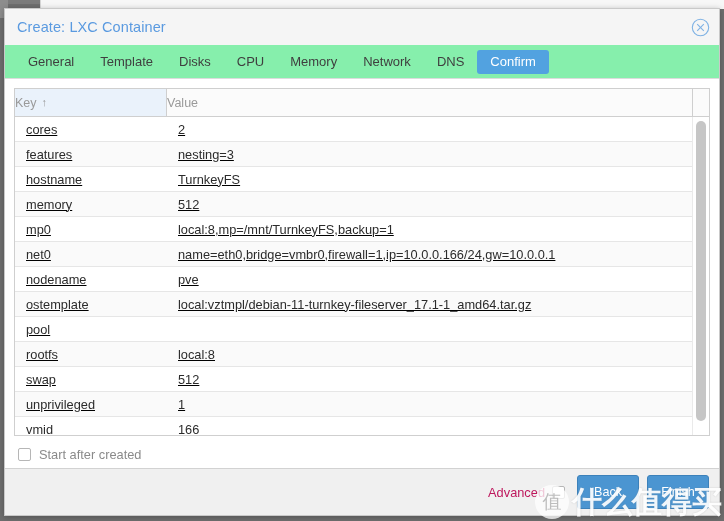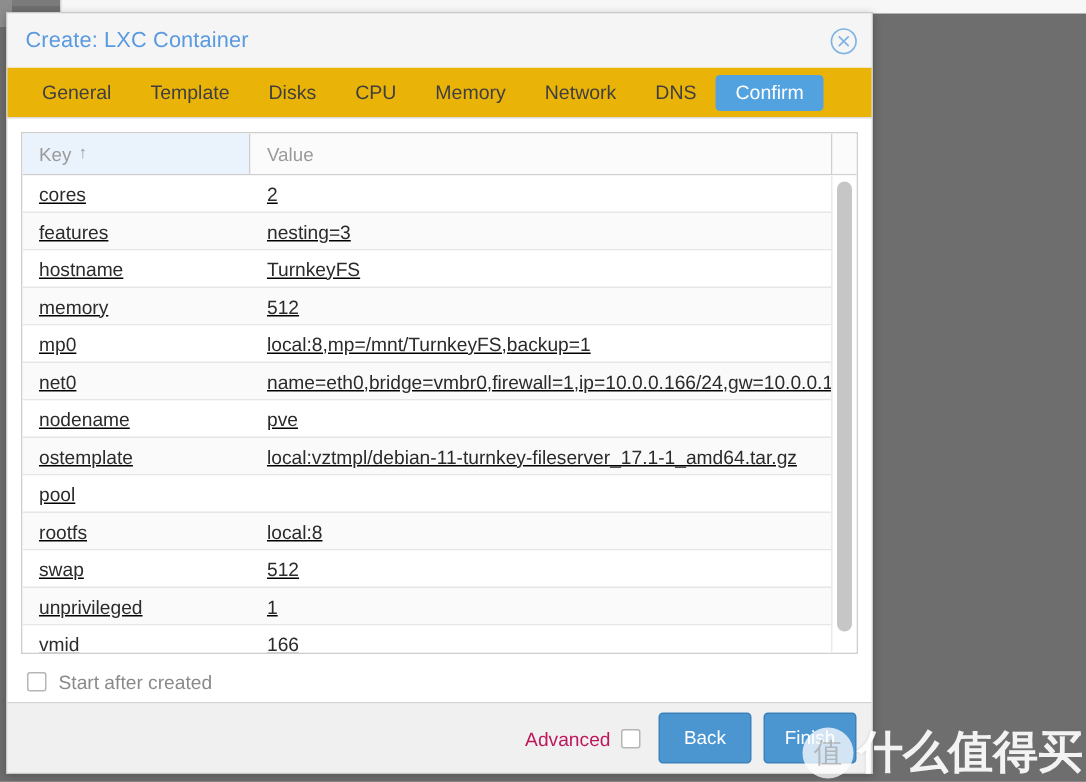--- a/index.html
+++ b/index.html
@@ -38,21 +38,21 @@
     width: 684px; height: 9px;
     background: #f7f7f7;
     border-left: 1px solid #d6d6d6;
   }
 
   
   .dialog {
     position: absolute;
     left: 4px;
     top: 8px;
-    width: 578px;
+    width: 716px;
     height: 508px;
     background: #f5f5f5;
     border: 1px solid #c9c9c9;
     box-sizing: border-box;
     box-shadow: 0 1px 6px rgba(0,0,0,0.25);
     display: flex;
     flex-direction: column;
   }
 
   .titlebar {
@@ -76,21 +76,21 @@
     top: 9px;
     width: 19px;
     height: 19px;
     cursor: pointer;
   }
 
   
   .tabbar {
     flex: 0 0 33px;
     height: 33px;
-    background: #eab308;
+    background: #86efac;
     display: flex;
     align-items: center;
     padding-left: 10px;
     gap: 0px;
   }
   .tab {
     font-size: 13px;
     color: #3f3f3f;
     padding: 5px 13px;
     border-radius: 3px;
@@ -134,21 +134,20 @@
     flex: 0 0 28px;
     background: #fbfbfb;
     border-bottom: 1px solid #cfcfcf;
     box-sizing: border-box;
   }
   .hcell {
     font-size: 12.5px;
     color: #9a9a9a;
     display: flex;
     align-items: center;
-    padding-left: 11px;
     box-sizing: border-box;
     background: #fbfbfb;
   }
   .hcell.key {
     width: 152px;
     flex: 0 0 152px;
     background: #eaf2fb;
     border-right: 1px solid #cfcfcf;
     gap: 5px;
   }

